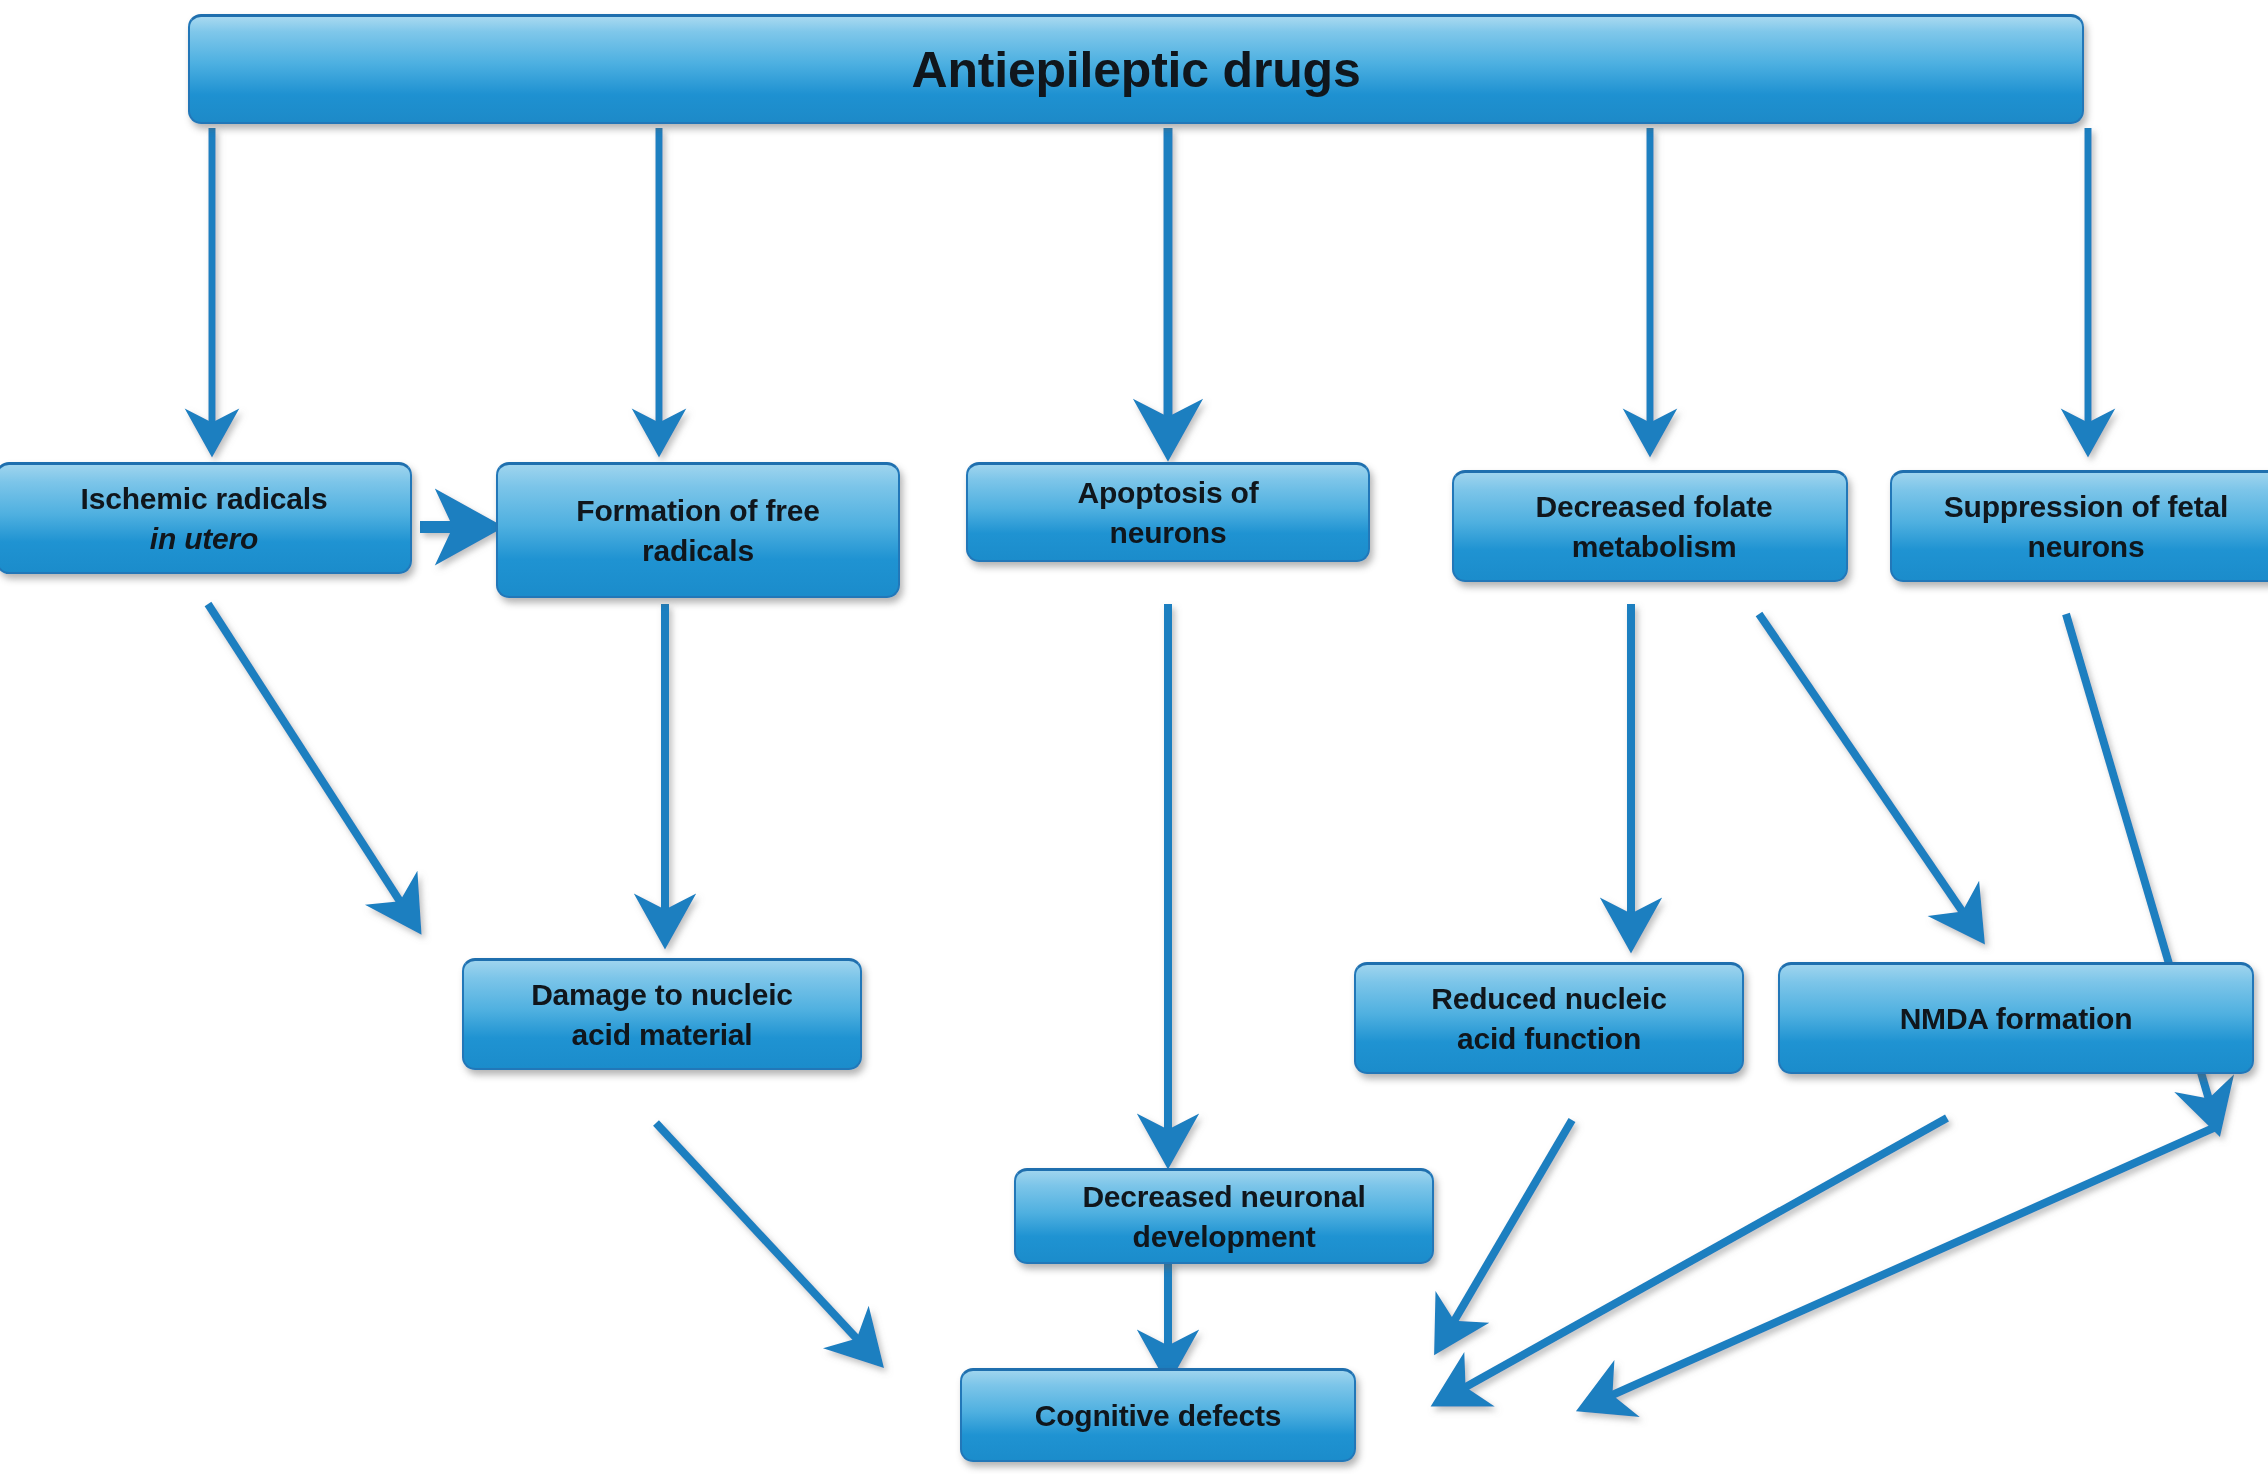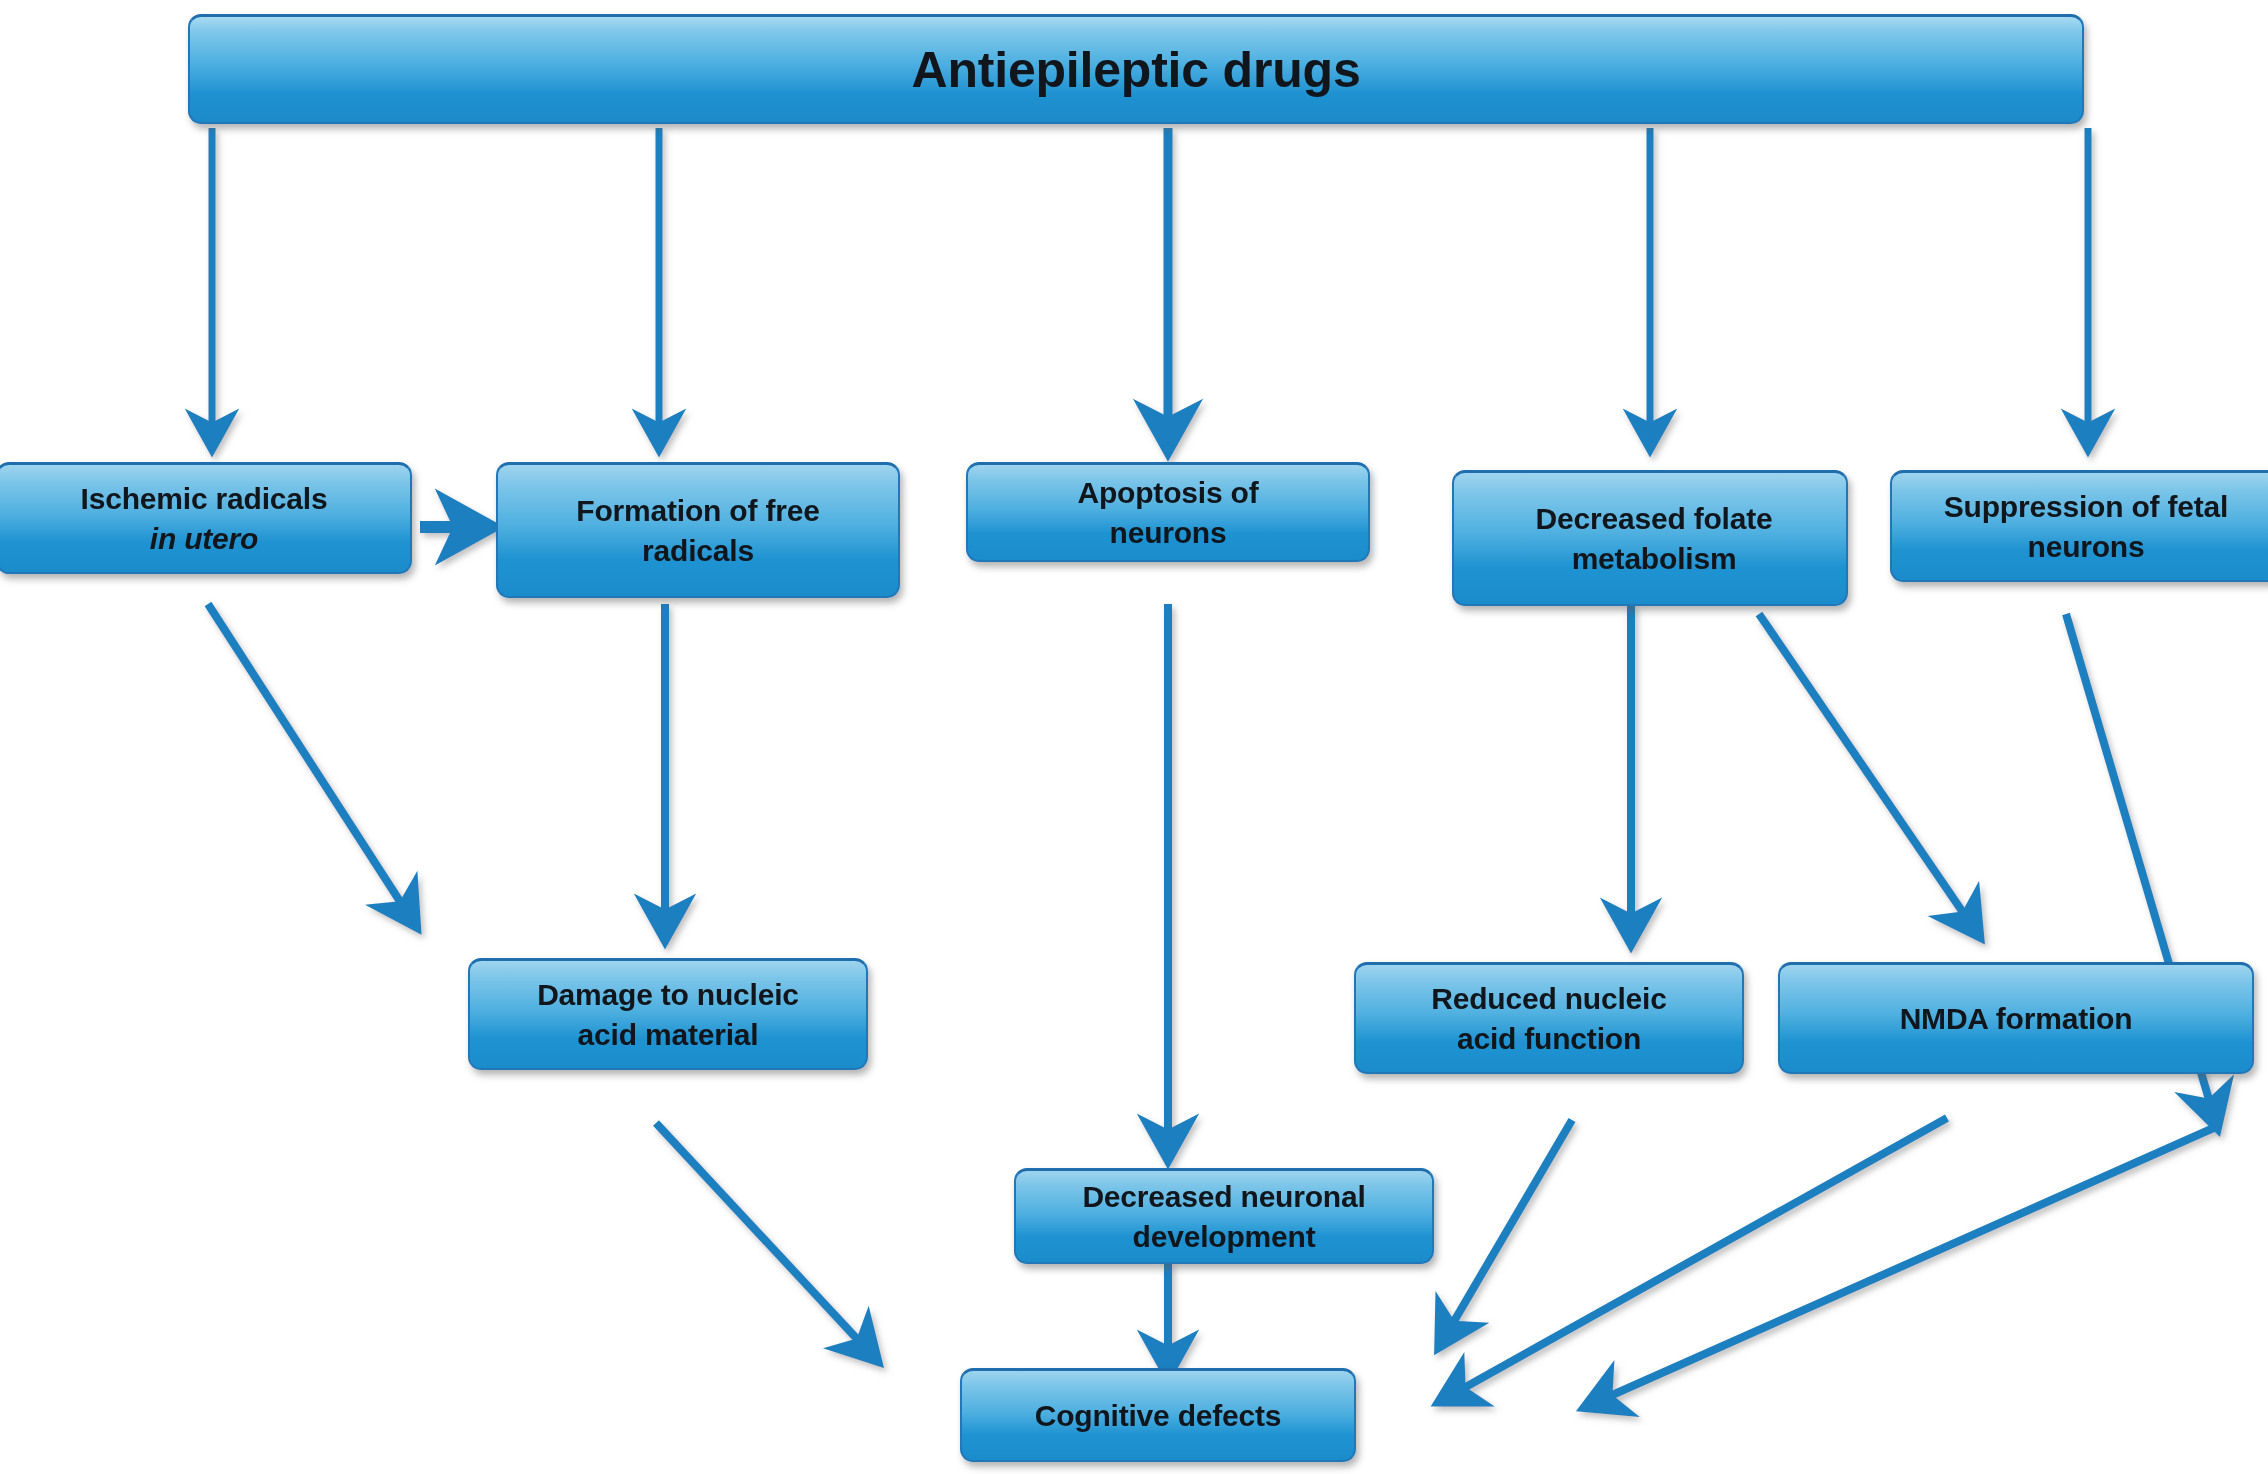--- a/index.html
+++ b/index.html
@@ -138,35 +138,35 @@
     </span>
   </div>
 
   <div class="node lvl2" style="left:966px; top:462px; width:404px; height:100px;">
     <span class="txt">
       <span>Apoptosis of</span><br>
       <span>neurons</span>
     </span>
   </div>
 
-  <div class="node lvl2" style="left:1452px; top:470px; width:396px; height:136px;padding-left:8px;">
+  <div class="node lvl2" style="left:1452px; top:470px; width:396px; height:112px;padding-left:8px;">
     <span class="txt">
       <span>Decreased folate</span><br>
       <span>metabolism</span>
     </span>
   </div>
 
   <div class="node lvl2" style="left:1890px; top:470px; width:392px; height:112px;">
     <span class="txt">
       <span>Suppression of fetal</span><br>
       <span>neurons</span>
     </span>
   </div>
 
-  <div class="node lvl3" style="left:462px; top:958px; width:400px; height:112px;margin-left:6px;">
+  <div class="node lvl3" style="left:462px; top:958px; width:400px; height:112px;">
     <span class="txt">
       <span>Damage to nucleic</span><br>
       <span>acid material</span>
     </span>
   </div>
 
   <div class="node lvl3" style="left:1354px; top:962px; width:390px; height:112px;">
     <span class="txt">
       <span>Reduced nucleic</span><br>
       <span>acid function</span>

